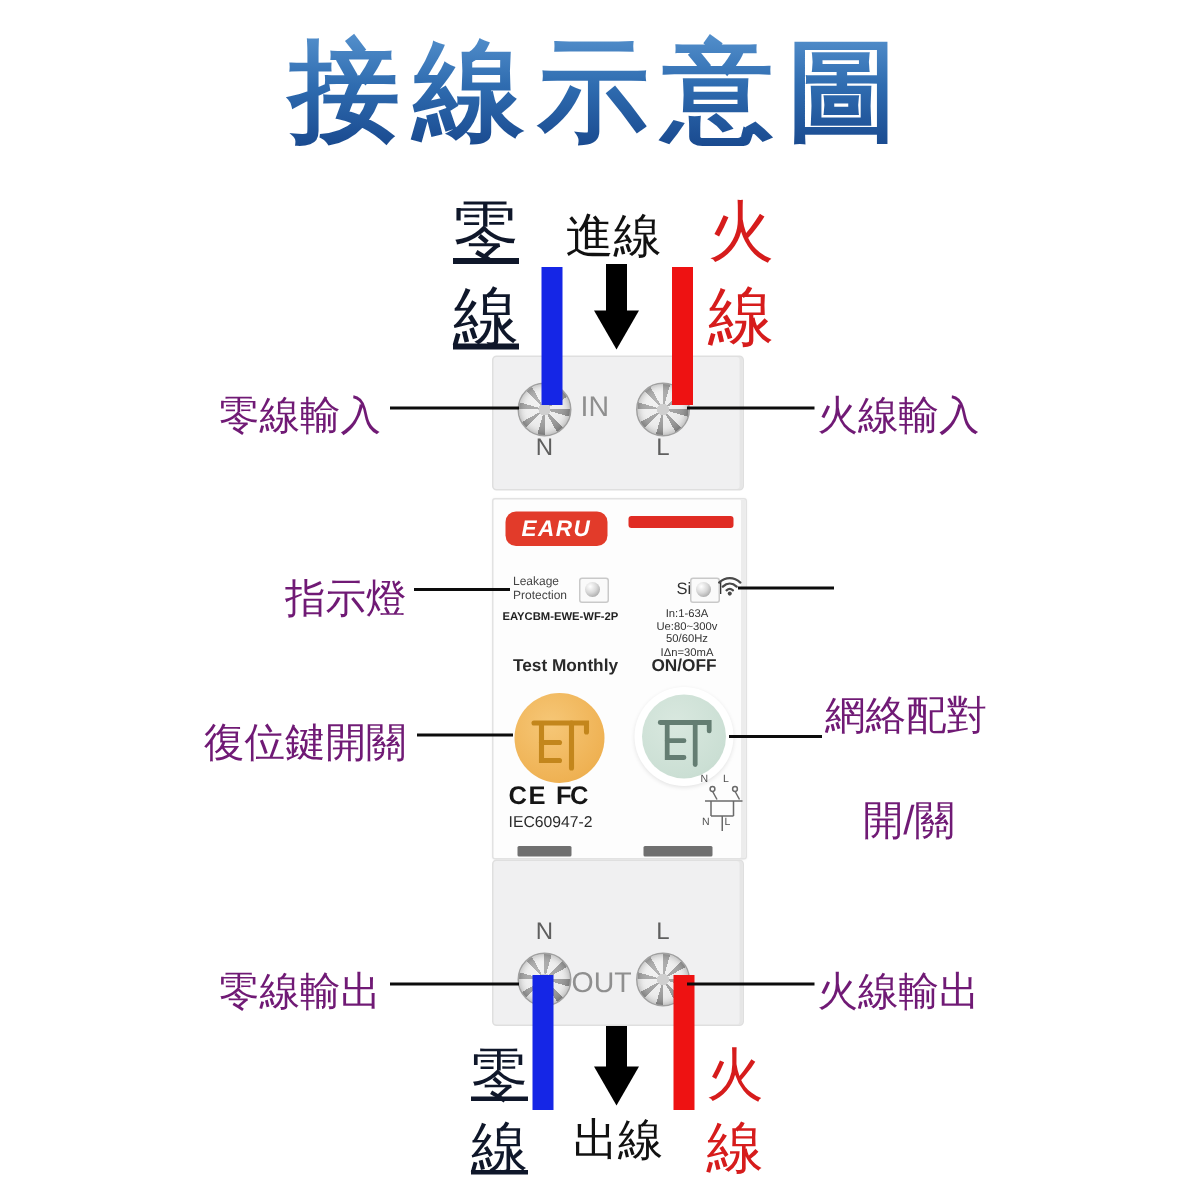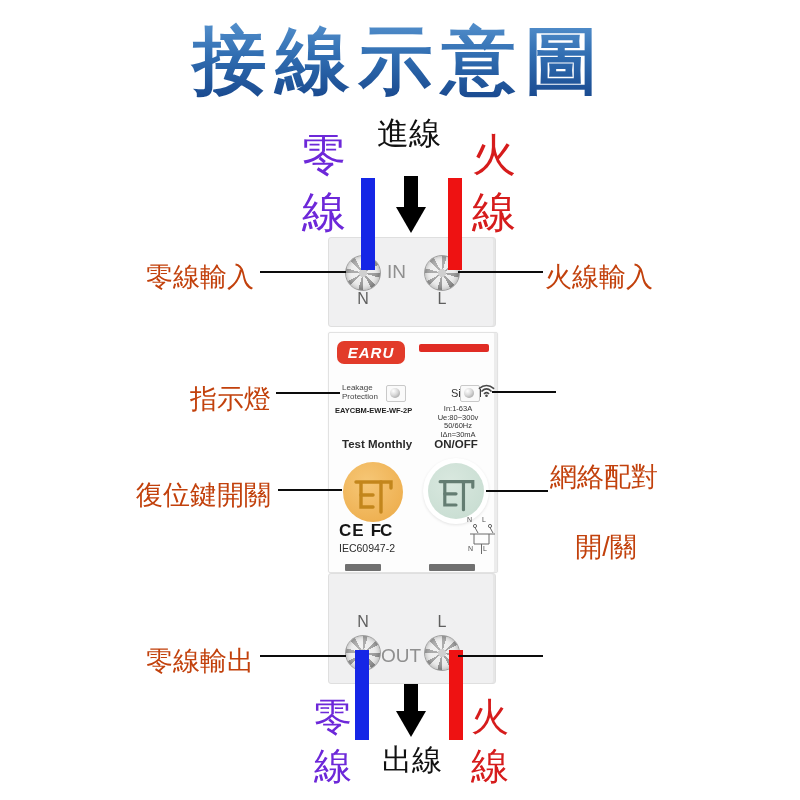--- a/index.html
+++ b/index.html
@@ -11,34 +11,34 @@
   .title{left:0;right:0;top:12px;text-align:center;font-size:74px;font-weight:bold;
          letter-spacing:9px;
          background:linear-gradient(180deg,#5e9ad4 0%,#2f6cb0 45%,#123e84 100%);
          -webkit-background-clip:text;background-clip:text;
          -webkit-text-fill-color:transparent;color:#2261a8;}
 
   
   .stack{width:48px;text-align:center;font-size:44px;line-height:57px;white-space:normal;
          word-break:break-all;}
   .stack.small{font-size:38px;line-height:49px;}
-  .blue-t{color:#6d28d9;}
+  .blue-t{color:#0f172a;text-decoration:underline;}
   .red-t{color:#d61c1c;}
   .hlabel{font-size:32px;color:#111;white-space:nowrap;}
 
   
   .wire{width:14px;}
   .wire.blue{background:#1526e6;}
   .wire.red{background:#ee1212;}
   .arrow-shaft{width:14px;background:#000;}
   .arrow-head{width:0;height:0;border-left:15px solid transparent;
               border-right:15px solid transparent;border-top:26px solid #000;}
 
   
-  .callout{font-size:27px;color:#c2410c;white-space:nowrap;}
+  .callout{font-size:27px;color:#701a75;white-space:nowrap;}
   .cline{height:2px;background:#0c0c0c;}
 
   
   .block{background:#f0f0f1;border:1px solid #dfdfdf;border-radius:3px;
          box-shadow:inset -2px 0 0 #e6e6e6;box-sizing:border-box;}
   .body{background:#fdfdfd;border:1px solid #e2e2e2;border-radius:2px;
         box-shadow:inset -3px 0 0 #ececec,0 0 2px rgba(0,0,0,.05);box-sizing:border-box;}
   .port{color:#8f8f8f;font-size:19px;text-align:left;}
   .term{color:#5f5f5f;font-size:16px;text-align:center;}
 
@@ -184,21 +184,21 @@
   <div class="abs wire red" style="left:448px;top:178px;height:92px;"></div>
   <div class="abs arrow-shaft" style="left:404px;top:176px;height:32px;"></div>
   <div class="abs arrow-head" style="left:396px;top:207px;"></div>
 
   <div class="abs wire blue" style="left:355px;top:650px;height:90px;"></div>
   <div class="abs wire red" style="left:449px;top:650px;height:90px;"></div>
   <div class="abs arrow-shaft" style="left:404px;top:684px;height:28px;"></div>
   <div class="abs arrow-head" style="left:396px;top:711px;"></div>
 
   <div class="abs stack blue-t" style="left:300px;top:126px;">零線</div>
-  <div class="abs hlabel" style="left:377px;top:112px;">進線</div>
+  <div class="abs hlabel" style="left:377px;top:136px;">進線</div>
   <div class="abs stack red-t" style="left:470px;top:126px;">火線</div>
 
   <div class="abs stack small blue-t" style="left:309px;top:693px;">零線</div>
   <div class="abs hlabel" style="left:382px;top:740px;font-size:30px;">出線</div>
   <div class="abs stack small red-t" style="left:466px;top:693px;">火線</div>
 
   <div class="abs callout" style="left:146px;top:259px;">零線輸入</div>
   <div class="abs cline" style="left:260px;top:271px;width:86px;"></div>
 
   <div class="abs callout" style="left:545px;top:259px;">火線輸入</div>
@@ -212,15 +212,16 @@
   <div class="abs callout" style="left:136px;top:477px;">復位鍵開關</div>
   <div class="abs cline" style="left:278px;top:489px;width:64px;"></div>
 
   <div class="abs callout" style="left:550px;top:459px;">網絡配對</div>
   <div class="abs callout" style="left:560px;top:497px;width:92px;text-align:center;margin-top:32px;">開/關</div>
   <div class="abs cline" style="left:486px;top:490px;width:62px;"></div>
 
   <div class="abs callout" style="left:146px;top:643px;">零線輸出</div>
   <div class="abs cline" style="left:260px;top:655px;width:86px;"></div>
 
+  <div class="abs callout" style="left:545px;top:643px;">火線輸出</div>
   <div class="abs cline" style="left:458px;top:655px;width:85px;"></div>
 
 </div>
 
 </body></html>

